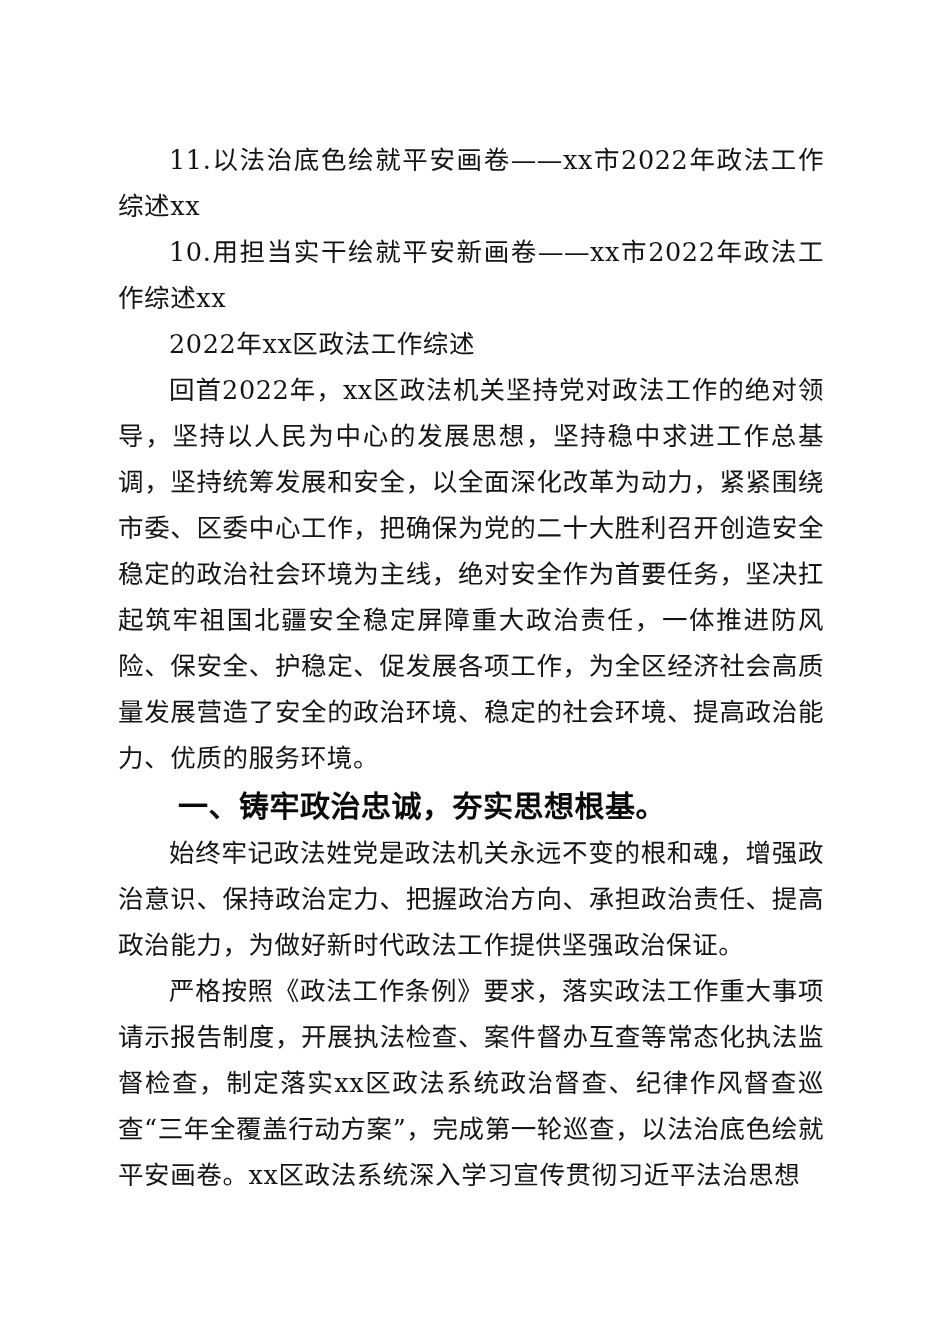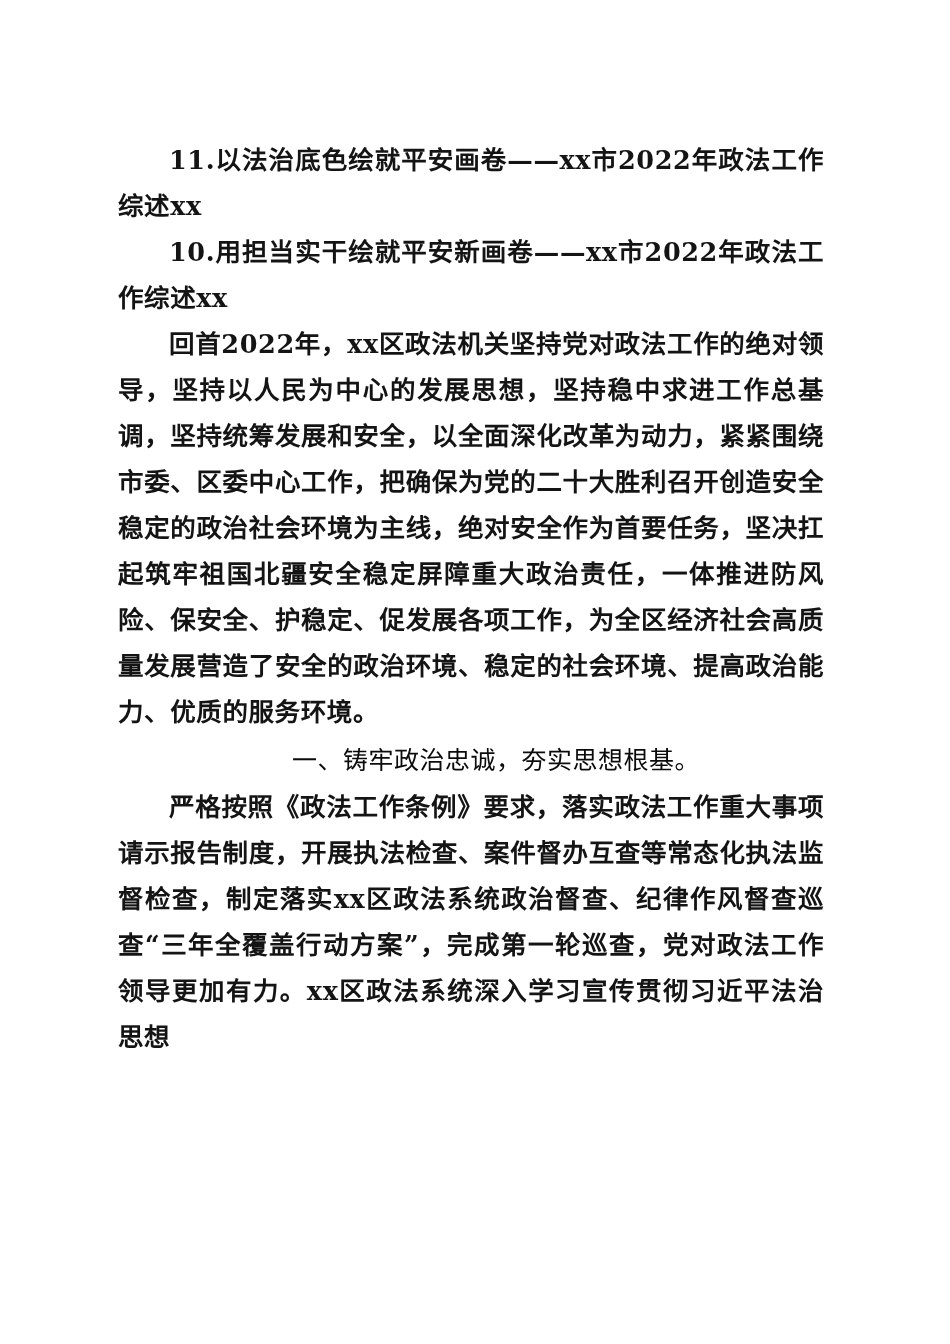--- a/index.html
+++ b/index.html
@@ -40,67 +40,69 @@
     padding: 0;
     font-family: "DejaVu Serif", "Liberation Serif", serif;
     font-size: 25.5px;
     line-height: 46px;
     color: #141414;
     text-align: justify;
     text-justify: inter-ideograph;
     text-indent: 2em;
     letter-spacing: 0.6px;
     word-break: break-all;
-    font-weight: 700;
+    font-weight: 400;
   }
 
   
   .para.catalogue {
     text-indent: 2em;
   }
 
   
   .para.subtitle {
     text-align: left;
     text-indent: 2em;
   }
 
   
   .heading {
     margin: 0;
     padding: 0;
     font-family: "DejaVu Sans", "Liberation Sans", sans-serif;
-    font-size: 25px;
+    font-size: 30px;
     line-height: 46px;
     color: #0b0b0b;
-    font-weight: 400;
+    font-weight: 700;
     text-indent: 2em;
-    text-align: center;
+    text-align: left;
     letter-spacing: 0.5px;
     margin-top: 3px;
   }
 
   
   .spacer-bottom {
     height: 1px;
   }
 </style>
 </head>
 <body>
 
 <div class="page">
   <div class="text-column">
 
     <p class="para catalogue">11.以法治底色绘就平安画卷——xx市2022年政法工作综述xx</p>
 
     <p class="para catalogue">10.用担当实干绘就平安新画卷——xx市2022年政法工作综述xx</p>
 
+    <p class="para subtitle">2022年xx区政法工作综述</p>
 
     <p class="para">回首2022年，xx区政法机关坚持党对政法工作的绝对领导，坚持以人民为中心的发展思想，坚持稳中求进工作总基调，坚持统筹发展和安全，以全面深化改革为动力，紧紧围绕市委、区委中心工作，把确保为党的二十大胜利召开创造安全稳定的政治社会环境为主线，绝对安全作为首要任务，坚决扛起筑牢祖国北疆安全稳定屏障重大政治责任，一体推进防风险、保安全、护稳定、促发展各项工作，为全区经济社会高质量发展营造了安全的政治环境、稳定的社会环境、提高政治能力、优质的服务环境。</p>
 
     <p class="heading">一、铸牢政治忠诚，夯实思想根基。</p>
 
+    <p class="para">始终牢记政法姓党是政法机关永远不变的根和魂，增强政治意识、保持政治定力、把握政治方向、承担政治责任、提高政治能力，为做好新时代政法工作提供坚强政治保证。</p>
 
-    <p class="para">严格按照《政法工作条例》要求，落实政法工作重大事项请示报告制度，开展执法检查、案件督办互查等常态化执法监督检查，制定落实xx区政法系统政治督查、纪律作风督查巡查“三年全覆盖行动方案”，完成第一轮巡查，党对政法工作领导更加有力。xx区政法系统深入学习宣传贯彻习近平法治思想</p>
+    <p class="para">严格按照《政法工作条例》要求，落实政法工作重大事项请示报告制度，开展执法检查、案件督办互查等常态化执法监督检查，制定落实xx区政法系统政治督查、纪律作风督查巡查“三年全覆盖行动方案”，完成第一轮巡查，以法治底色绘就平安画卷。xx区政法系统深入学习宣传贯彻习近平法治思想</p>
 
     <div class="spacer-bottom"></div>
   </div>
 </div>
 
 </body></html>

